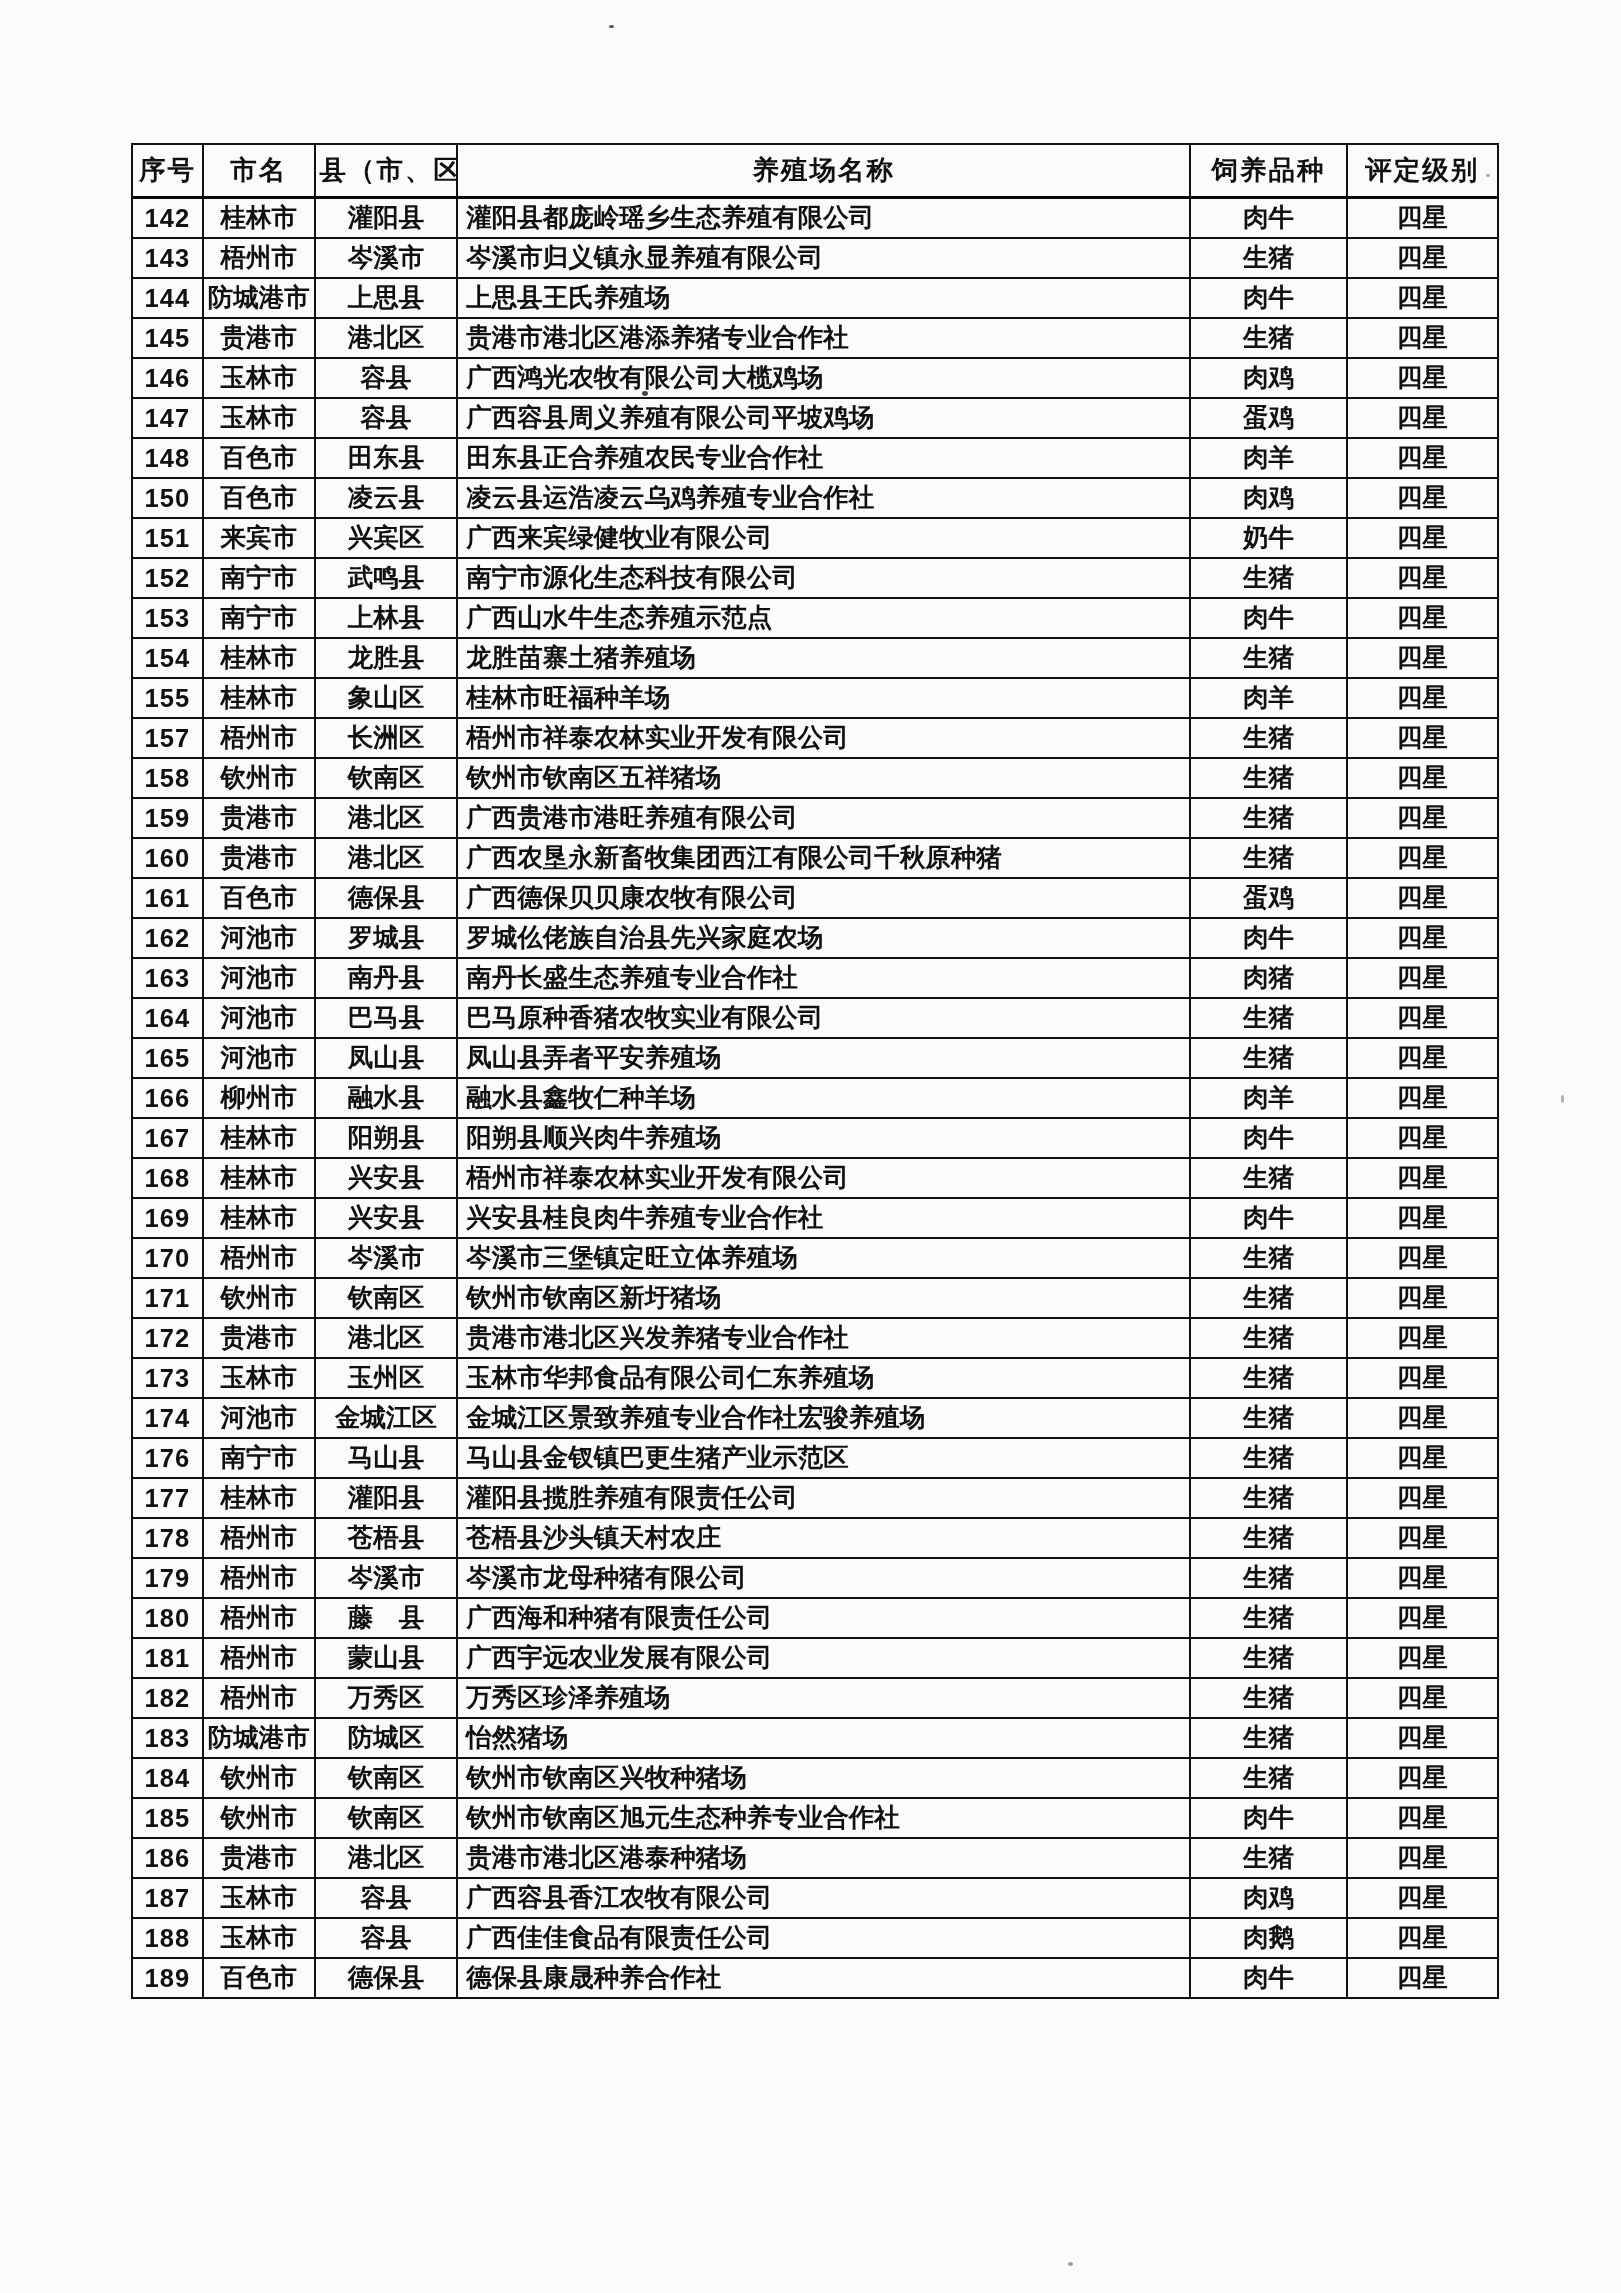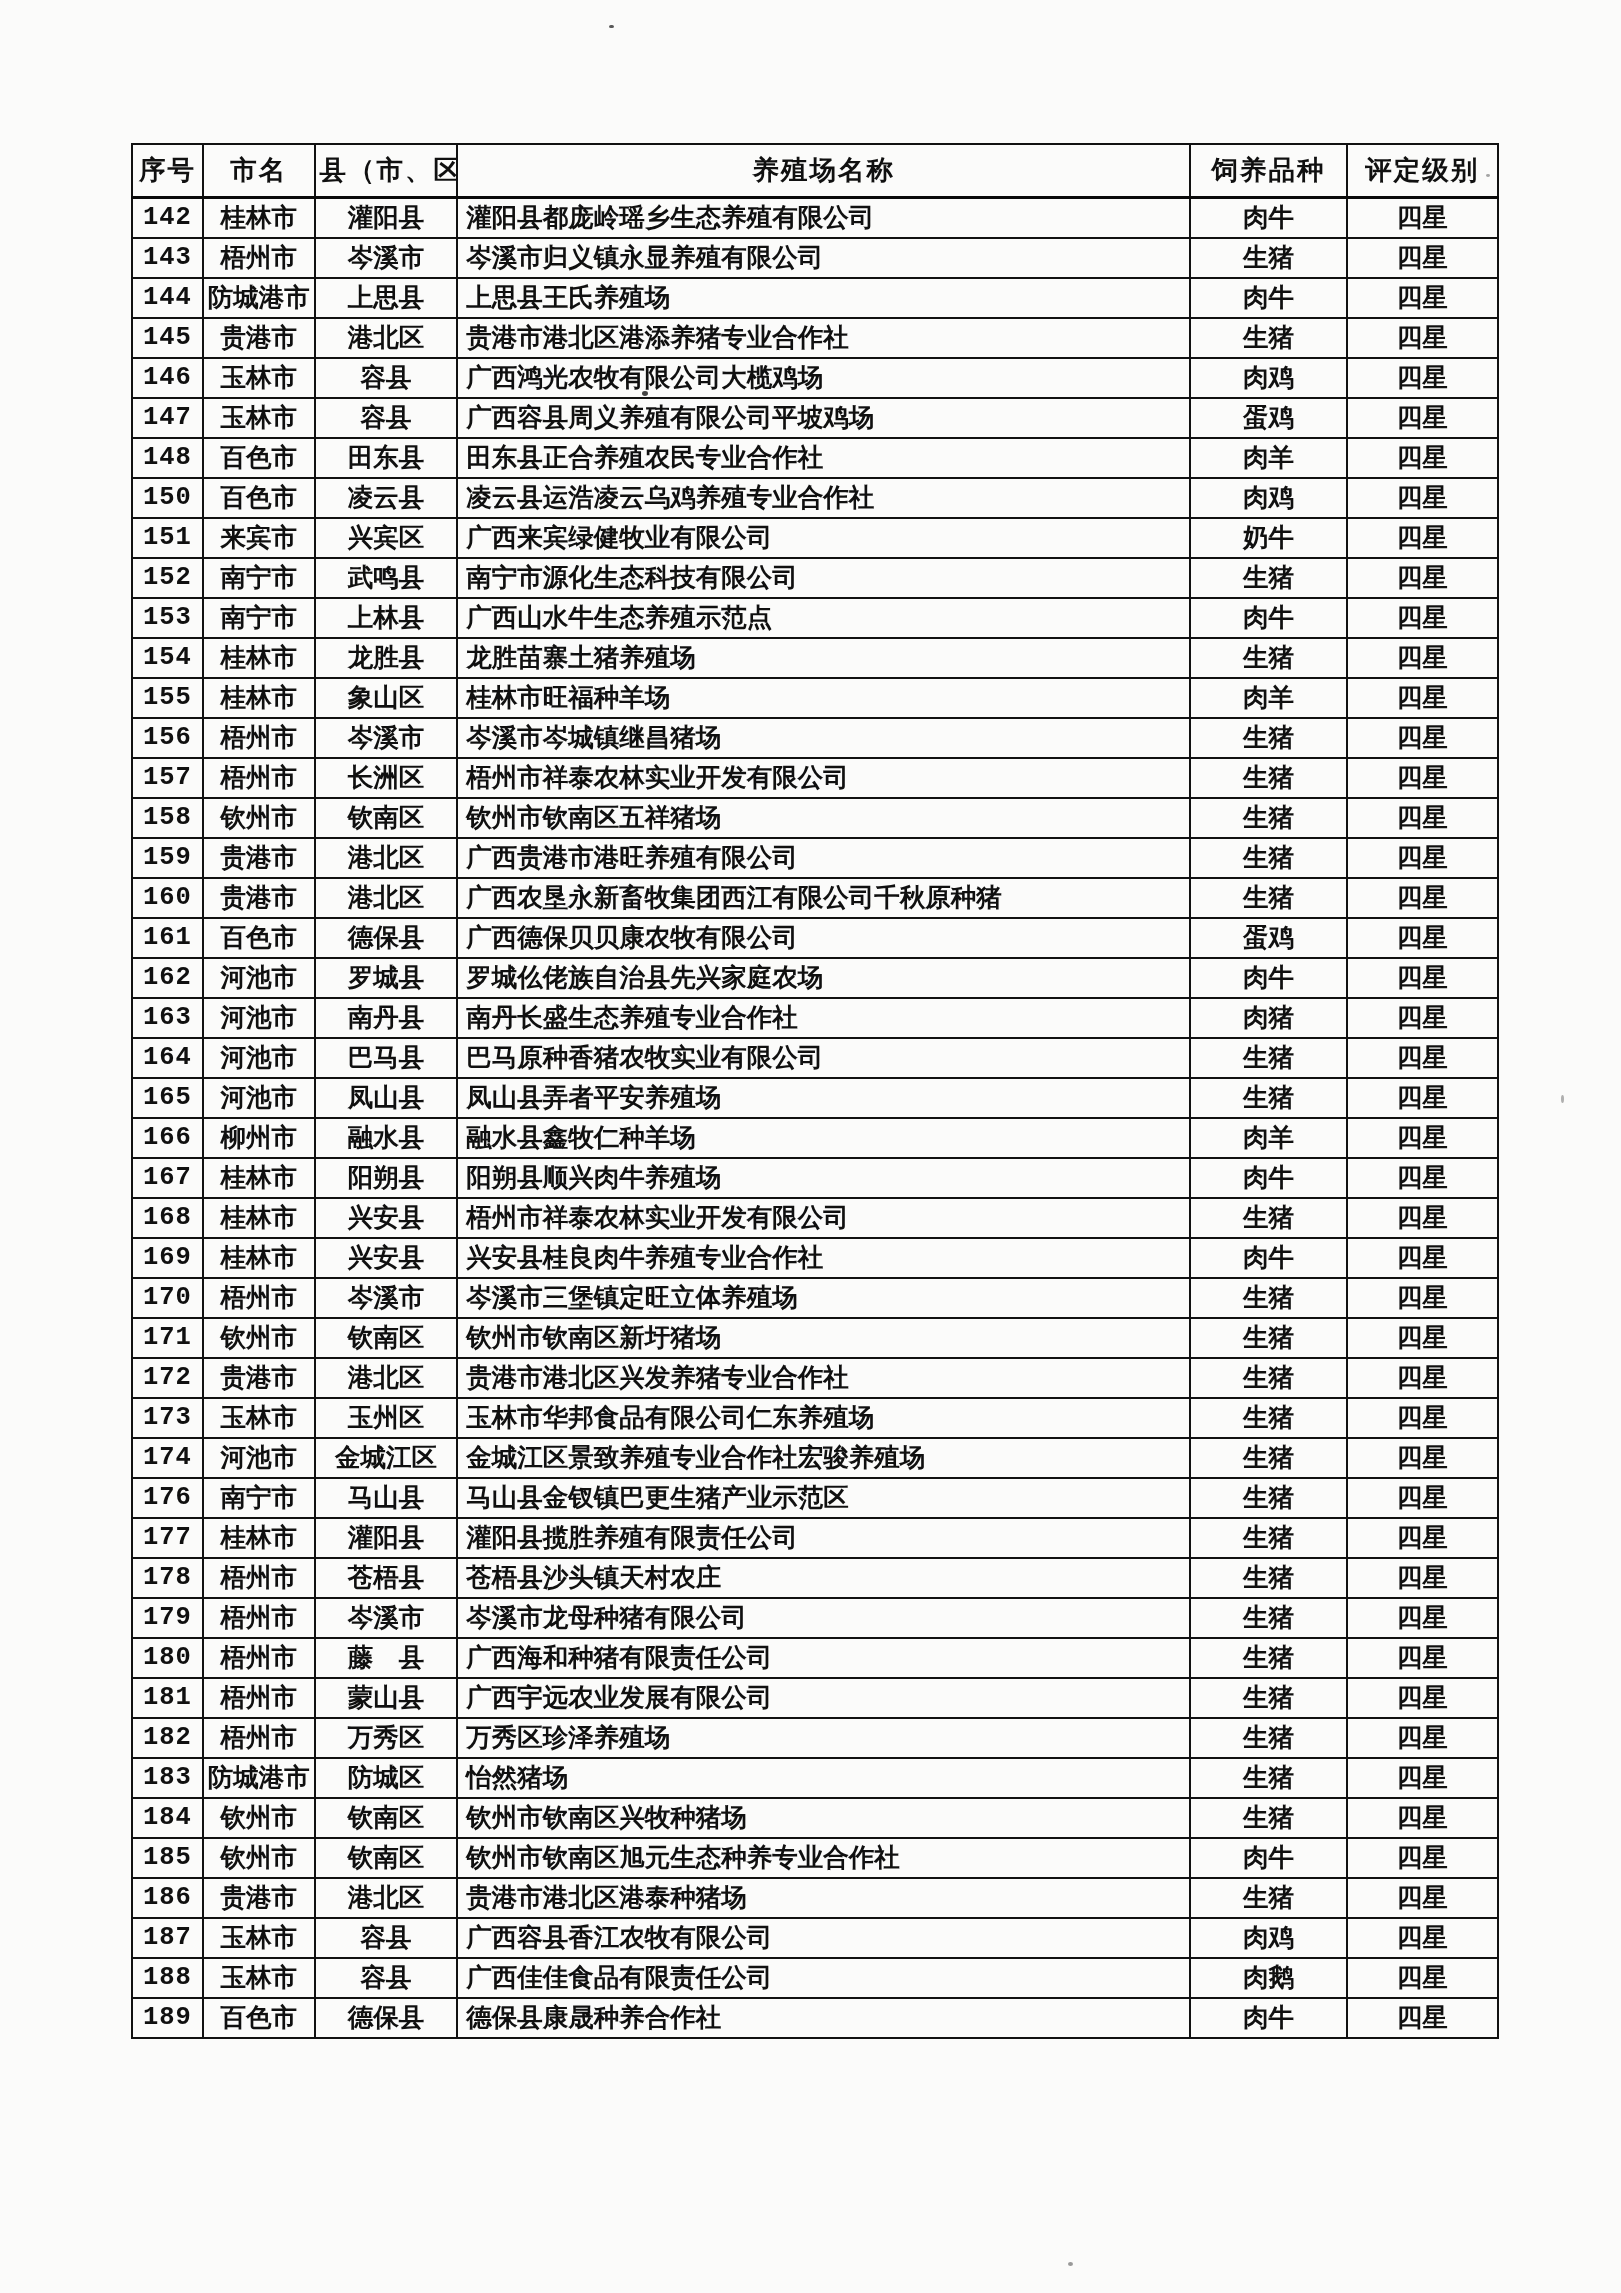--- a/index.html
+++ b/index.html
@@ -39,21 +39,21 @@
   }
   tbody td{height:38px;}
   
   .c0{width:61px;}
   .c1{width:102px;margin-top:14px;}
   .c2{width:133px;}
   .c3{width:723px;margin-left:48px;}
   .c4{width:147px;}
   .c5{width:141px;}
   td.c3{text-align:left;padding-left:7.8px;}
-  td.c0{font-family:Liberation Mono, monospace;letter-spacing:1px;}
+  td.c0{font-family:Liberation Sans, sans-serif;letter-spacing:1px;}
   
   .speck{position:absolute;background:#222;border-radius:50%;}
   .speck-a{left:609px;top:24.5px;width:4.9px;height:3.9px;opacity:.75;}
   .speck-b{left:642px;top:391px;width:5.9px;height:4.9px;opacity:.85;}
   .speck-c{left:1486px;top:174px;width:3.9px;height:2.9px;opacity:.4;}
   .speck-d{left:1561px;top:1095px;width:2.9px;height:7.8px;opacity:.35;}
   .speck-e{left:1068px;top:2262px;width:4.9px;height:3.9px;opacity:.45;}
 </style>
 </head>
 <body>
@@ -169,28 +169,20 @@
         </tr>
         <tr>
           <td class="c0">155</td>
           <td class="c1">桂林市</td>
           <td class="c2">象山区</td>
           <td class="c3">桂林市旺福种羊场</td>
           <td class="c4">肉羊</td>
           <td class="c5">四星</td>
         </tr>
         <tr>
-          <td class="c0">156</td>
-          <td class="c1">梧州市</td>
-          <td class="c2">岑溪市</td>
-          <td class="c3">岑溪市岑城镇继昌猪场</td>
-          <td class="c4">生猪</td>
-          <td class="c5">四星</td>
-        </tr>
-        <tr>
           <td class="c0">157</td>
           <td class="c1">梧州市</td>
           <td class="c2">长洲区</td>
           <td class="c3">梧州市祥泰农林实业开发有限公司</td>
           <td class="c4">生猪</td>
           <td class="c5">四星</td>
         </tr>
         <tr>
           <td class="c0">158</td>
           <td class="c1">钦州市</td>

